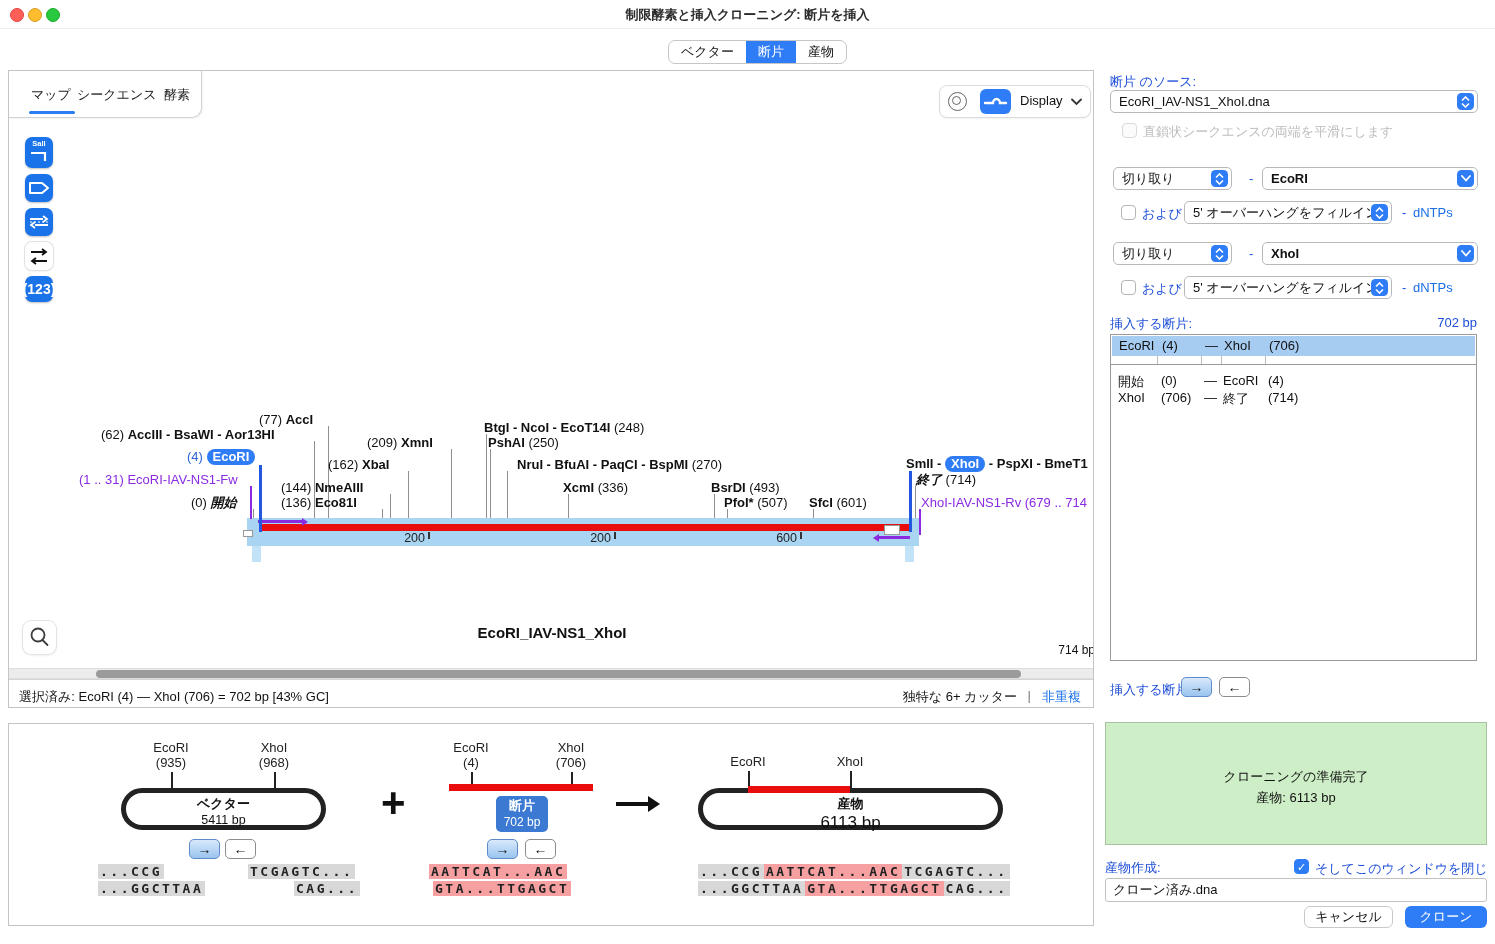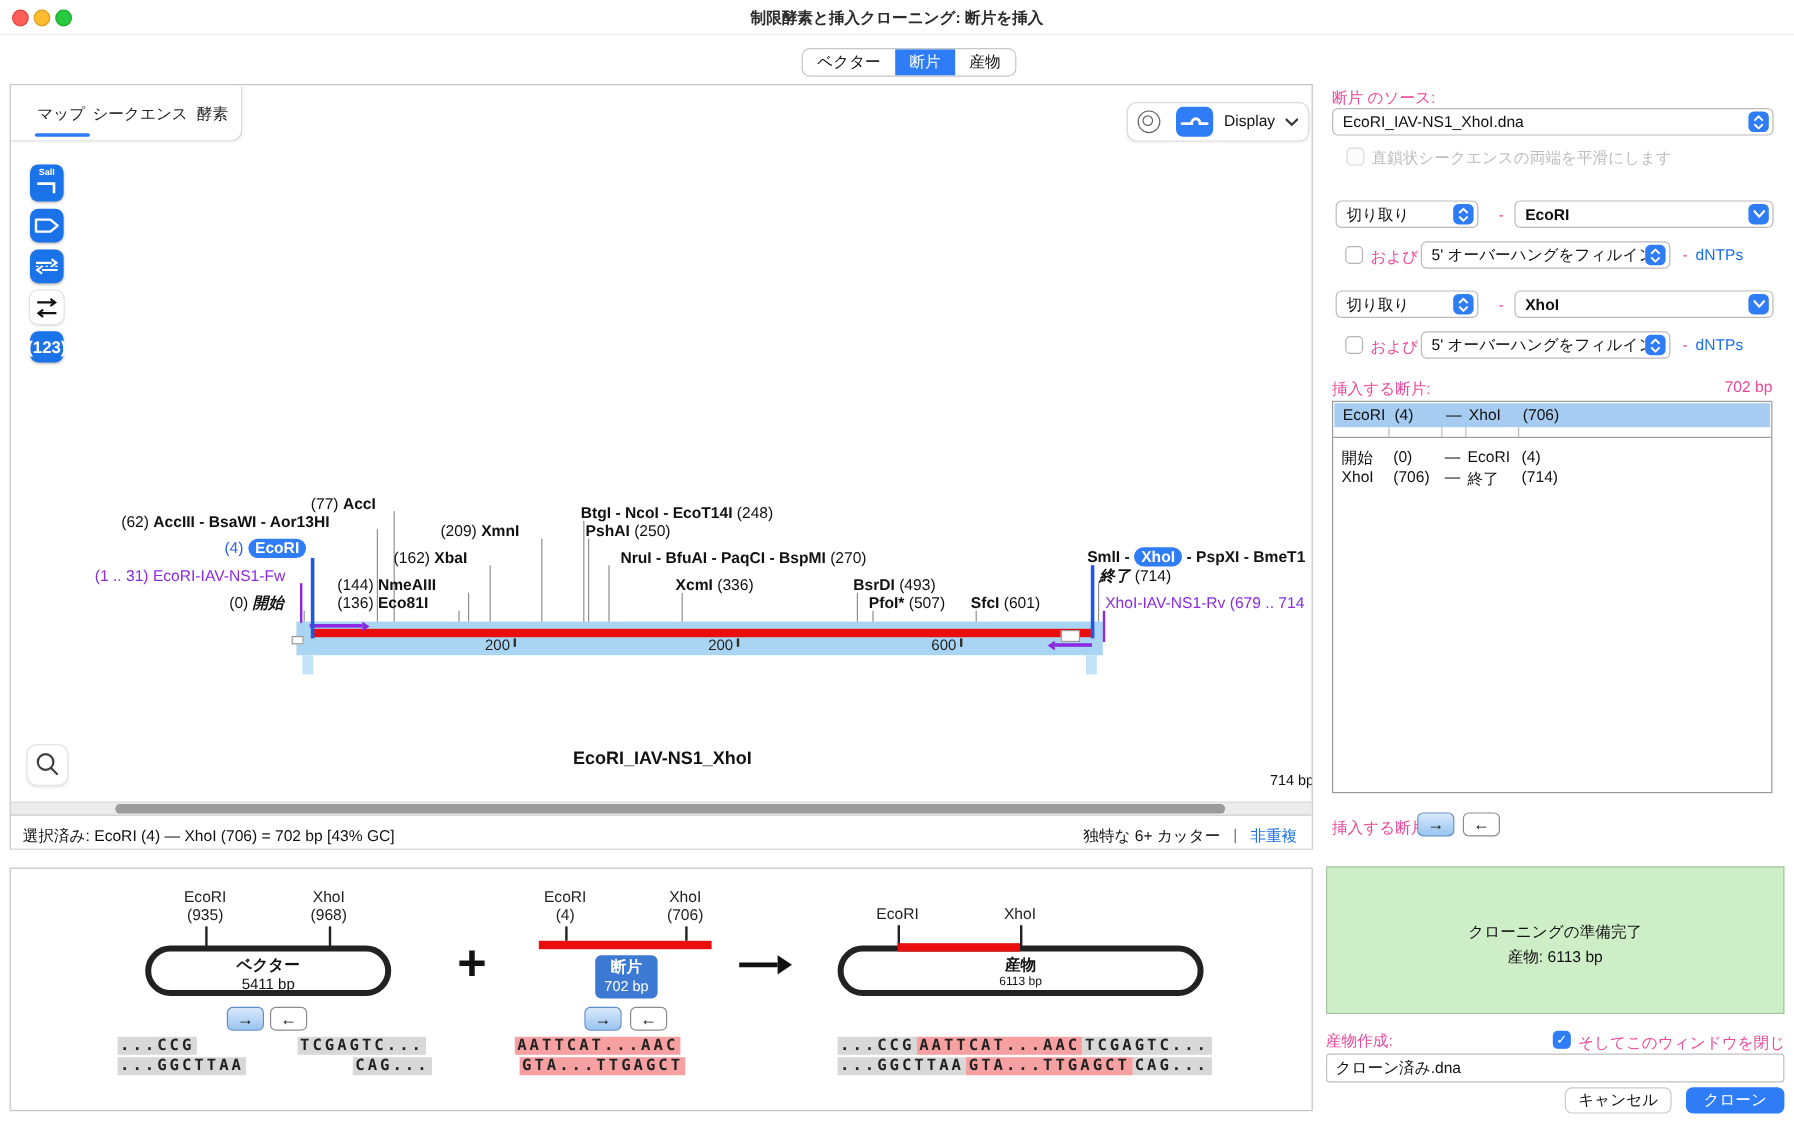--- a/index.html
+++ b/index.html
@@ -48,21 +48,21 @@
   .conn{position:absolute;width:1.5px;background:#222;}
   .plasmid{position:absolute;border:5px solid #222;border-radius:22px;box-sizing:border-box;text-align:center;background:#fff;}
   .seqline{position:absolute;white-space:nowrap;font-family:"DejaVu Sans Mono",monospace;font-weight:bold;font-size:13px;letter-spacing:2.5px;line-height:17px;color:#222;}
   .sq{padding:0 2px;}
   .sq.g{background:#d8d8d8;}
   .sq.r{background:#f7a0a2;}
   .sq.n{background:transparent;}
   .arrbtn{position:absolute;width:31px;height:20px;border:1px solid #8c8c8c;border-radius:5px;background:#fff;display:flex;align-items:center;justify-content:center;font-weight:bold;font-size:14px;box-sizing:border-box;}
   .arrbtn.on{background:linear-gradient(#d8e9fb,#9ac4ef);border-color:#5f8cc9;}
   
-  .rlabel{position:absolute;color:#ec4899;}
+  .rlabel{position:absolute;color:#1d4ed8;}
   .select{position:absolute;border:1px solid #b9b9b9;border-radius:5px;background:#fff;box-sizing:border-box;display:flex;align-items:center;padding:0 3px 0 8px;}
   .select .txt{flex:1;overflow:hidden;white-space:nowrap;}
   .stepper{width:17px;height:17px;background:#2e7cf6;border-radius:4.5px;display:flex;flex-direction:column;align-items:center;justify-content:center;flex:none;}
   .chk{position:absolute;width:15px;height:15px;border:1px solid #b5b5b5;border-radius:4px;background:#fff;box-sizing:border-box;}
   .chk.dis{border-color:#d9d9d9;background:#fbfbfb;}
   .chk.on{background:#2e7cf6;border-color:#2e7cf6;color:#fff;text-align:center;line-height:14px;font-size:11px;}
   .link{color:#1a6fe8;}
   .listbox{position:absolute;border:1px solid #9a9a9a;background:#fff;box-sizing:border-box;}
   .lrow-sel{position:absolute;left:1px;right:1px;top:1px;height:20px;background:#a6ccf1;}
   .lcell{position:absolute;white-space:nowrap;}
@@ -276,21 +276,21 @@
   <div class="site-label" style="left:707px;top:30px;">
       <div>EcoRI</div>
     </div>
   <div class="site-label" style="left:809px;top:30px;">
       <div>XhoI</div>
     </div>
   <div class="conn" style="left:739px;top:47px;height:18px;"></div>
   <div class="conn" style="left:841px;top:47px;height:18px;"></div>
   <div class="plasmid" style="left:689px;top:64px;width:305px;height:42px;">
     <div style="font-weight:bold;margin-top:2px;">産物</div>
-    <div style="font-size:10px;">6113 bp</div>
+    <div style="font-size:17px;">6113 bp</div>
   </div>
   <div class="abs" style="left:739px;top:62px;width:102px;height:7px;background:#ea0d0d;"></div>
   <div class="seqline" style="left:689px;top:139px;"><span class="sq g">...CCG</span><span class="sq r">AATTCAT...AAC</span><span class="sq g">TCGAGTC...</span></div>
   <div class="seqline" style="left:689px;top:156px;"><span class="sq g">...GGCTTAA</span><span class="sq r">GTA...TTGAGCT</span><span class="sq g">CAG...</span></div>
 </div>
 
 <div class="rlabel" style="left:1110px;top:73px;">断片 のソース:</div>
 <div class="select" style="left:1110px;top:90px;width:368px;height:23px;">
   <span class="txt">EcoRI_IAV-NS1_XhoI.dna</span>
   <span class="stepper">

